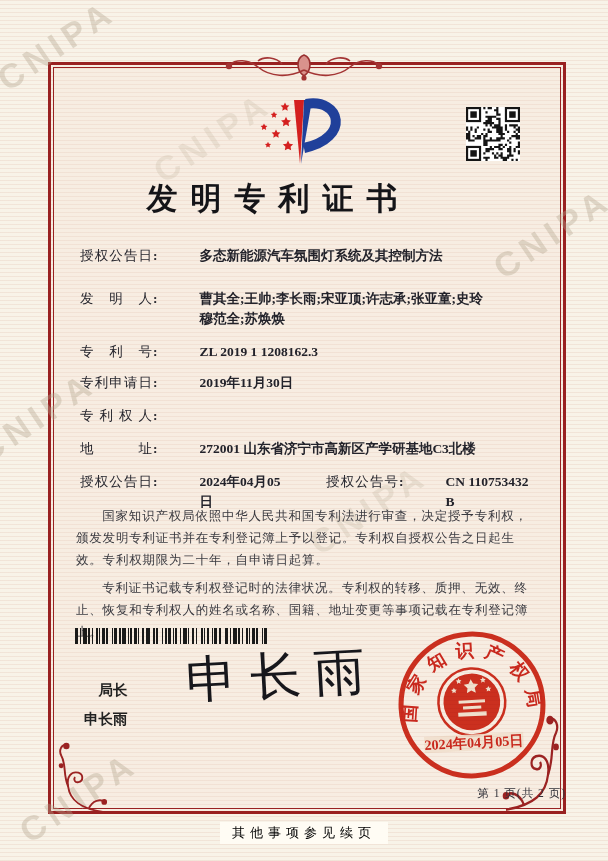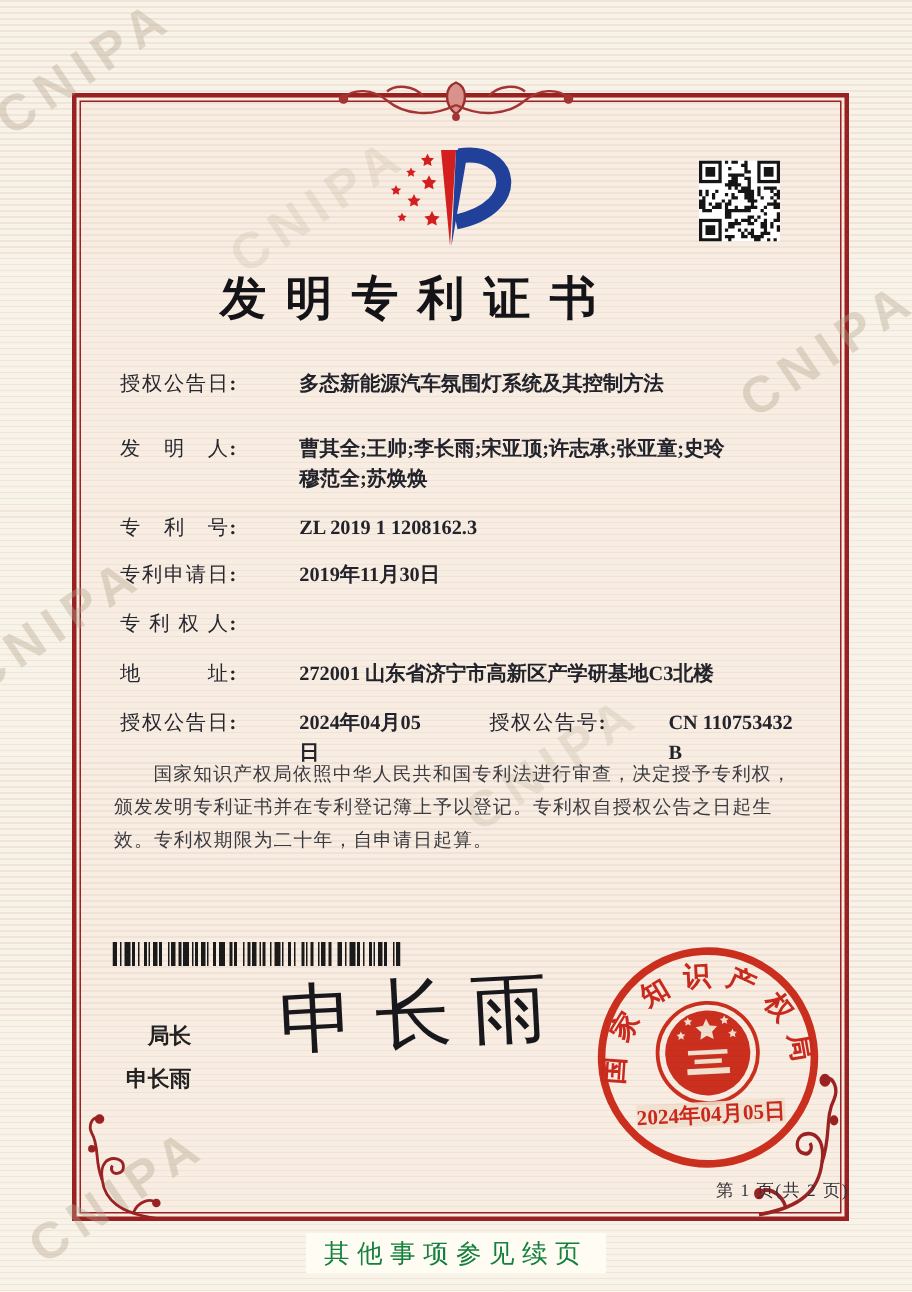--- a/index.html
+++ b/index.html
@@ -79,21 +79,21 @@
   
   .page-num {
     position:absolute; left:48px; top:786px; width:518px; z-index:10;
     text-align:right; font-size:11.5px; letter-spacing:1px; color:#33333a;
   }
   .bottom-note {
     position:absolute; left:0; top:822px; width:608px; z-index:10; text-align:center;
   }
   .bottom-note span {
     display:inline-block; background:#fffcf4; padding:2px 12px;
-    font-size:17px; letter-spacing:5px; color:#15803d;
+    font-size:13px; letter-spacing:5px; color:#000000;
   }
 </style>
 </head>
 <body>
 
 <div class="page">
 
   <div class="wm" style="left:-10px; top:26px;">CNIPA</div>
   <div class="wm" style="left:146px; top:118px; opacity:.55;">CNIPA</div>
   <div class="wm" style="left:486px; top:214px;">CNIPA</div>
@@ -217,20 +217,21 @@
       <span class="pair2">
         <span class="lbl">授权公告号</span>
           <span class="colon">:</span>
         <span class="val">CN 110753432 B</span>
       </span>
     </div>
   </div>
 
   <div class="legal">
     <p>国家知识产权局依照中华人民共和国专利法进行审查，决定授予专利权，颁发发明专利证书并在专利登记簿上予以登记。专利权自授权公告之日起生效。专利权期限为二十年，自申请日起算。</p>
+    <p>专利证书记载专利权登记时的法律状况。专利权的转移、质押、无效、终止、恢复和专利权人的姓名或名称、国籍、地址变更等事项记载在专利登记簿上。</p>
   </div>
 
   <svg class="barcode" width="192" height="16" viewBox="0 0 192 16">
     <path d="M0,8 H192" stroke="#1a1a1a" stroke-width="16" stroke-dasharray="3 2 1 2 4 1 2 2 1 3 2 1 1 2 3 1 2 4 1 1 3 2 2 1 4 2 1 1 2 2 3 1 1 3 2 2 4"></path>
   </svg>
 
   <div class="signer">
     <div>局长</div>
     <div class="name">申长雨</div>
   </div>

